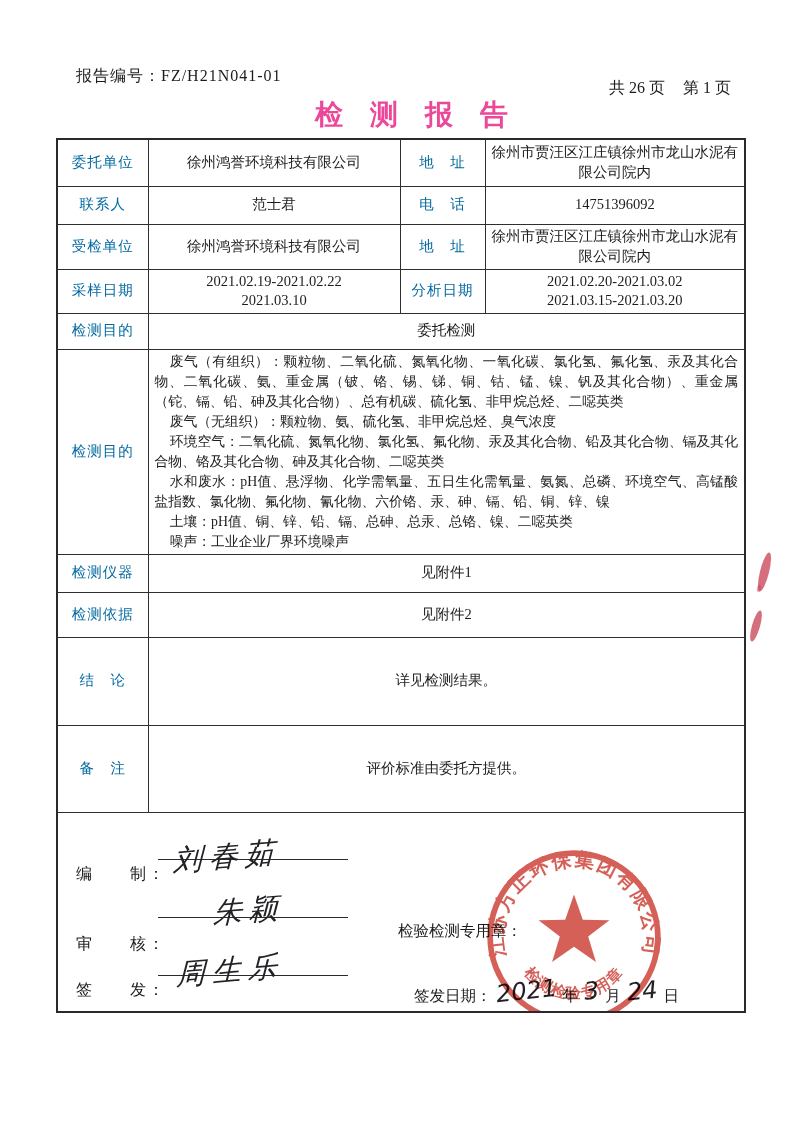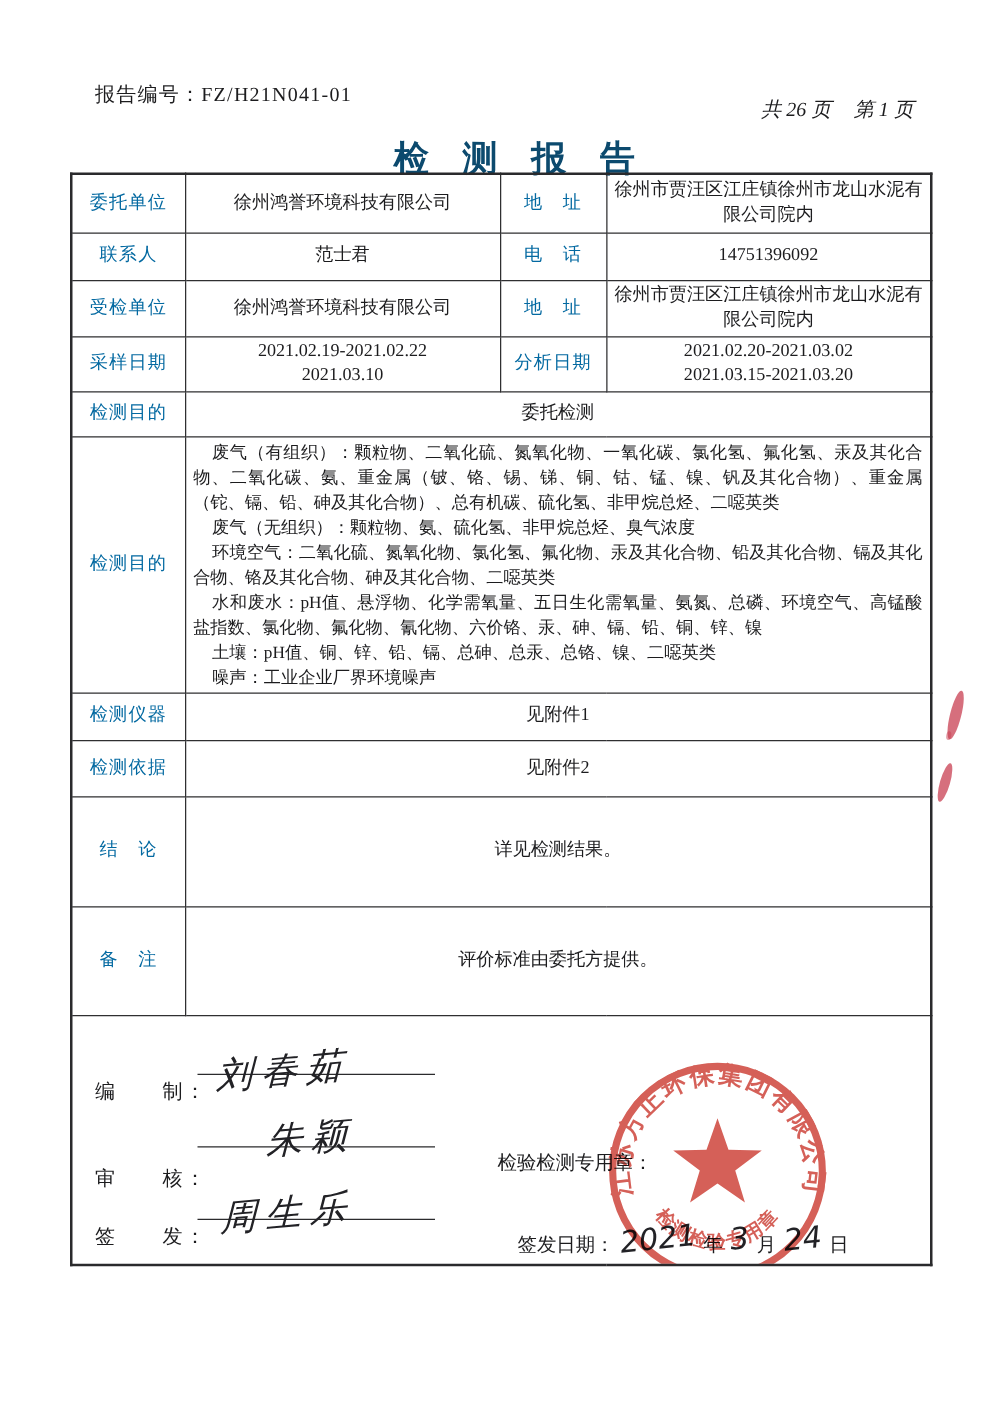--- a/index.html
+++ b/index.html
@@ -7,25 +7,25 @@
     width:793px; height:1121px; position:relative;
     background:#ffffff;
     font-family:"Liberation Serif","DejaVu Serif",serif;
     color:#1c1c1e;
     overflow:hidden;
   }
   .page { position:absolute; inset:0; }
 
   
   .report-no { position:absolute; left:76px; top:66px; font-size:16px; letter-spacing:1px; }
-  .page-info { position:absolute; right:62px; top:78px; font-size:16px;font-style:italic; }
+  .page-info { position:absolute; right:62px; top:78px; font-size:16px; }
   .page-info span { margin-left:14px; }
   .doc-title {
     position:absolute; left:0; right:0; top:96px; text-align:center;
-    font-size:28px; font-weight:bold; letter-spacing:10px; margin:12px; color:#0c4a6e;padding-left:40px;
+    font-size:28px; font-weight:bold; letter-spacing:10px; margin:0; color:#ec4899;padding-left:40px;
   }
 
   
   table.info {
     position:absolute; left:56px; top:138px; width:688px;
     border-collapse:collapse; table-layout:fixed;
     font-size:14.5px;
   }
   table.info { border:2.5px solid #2a2a2c; }
   table.info td {

